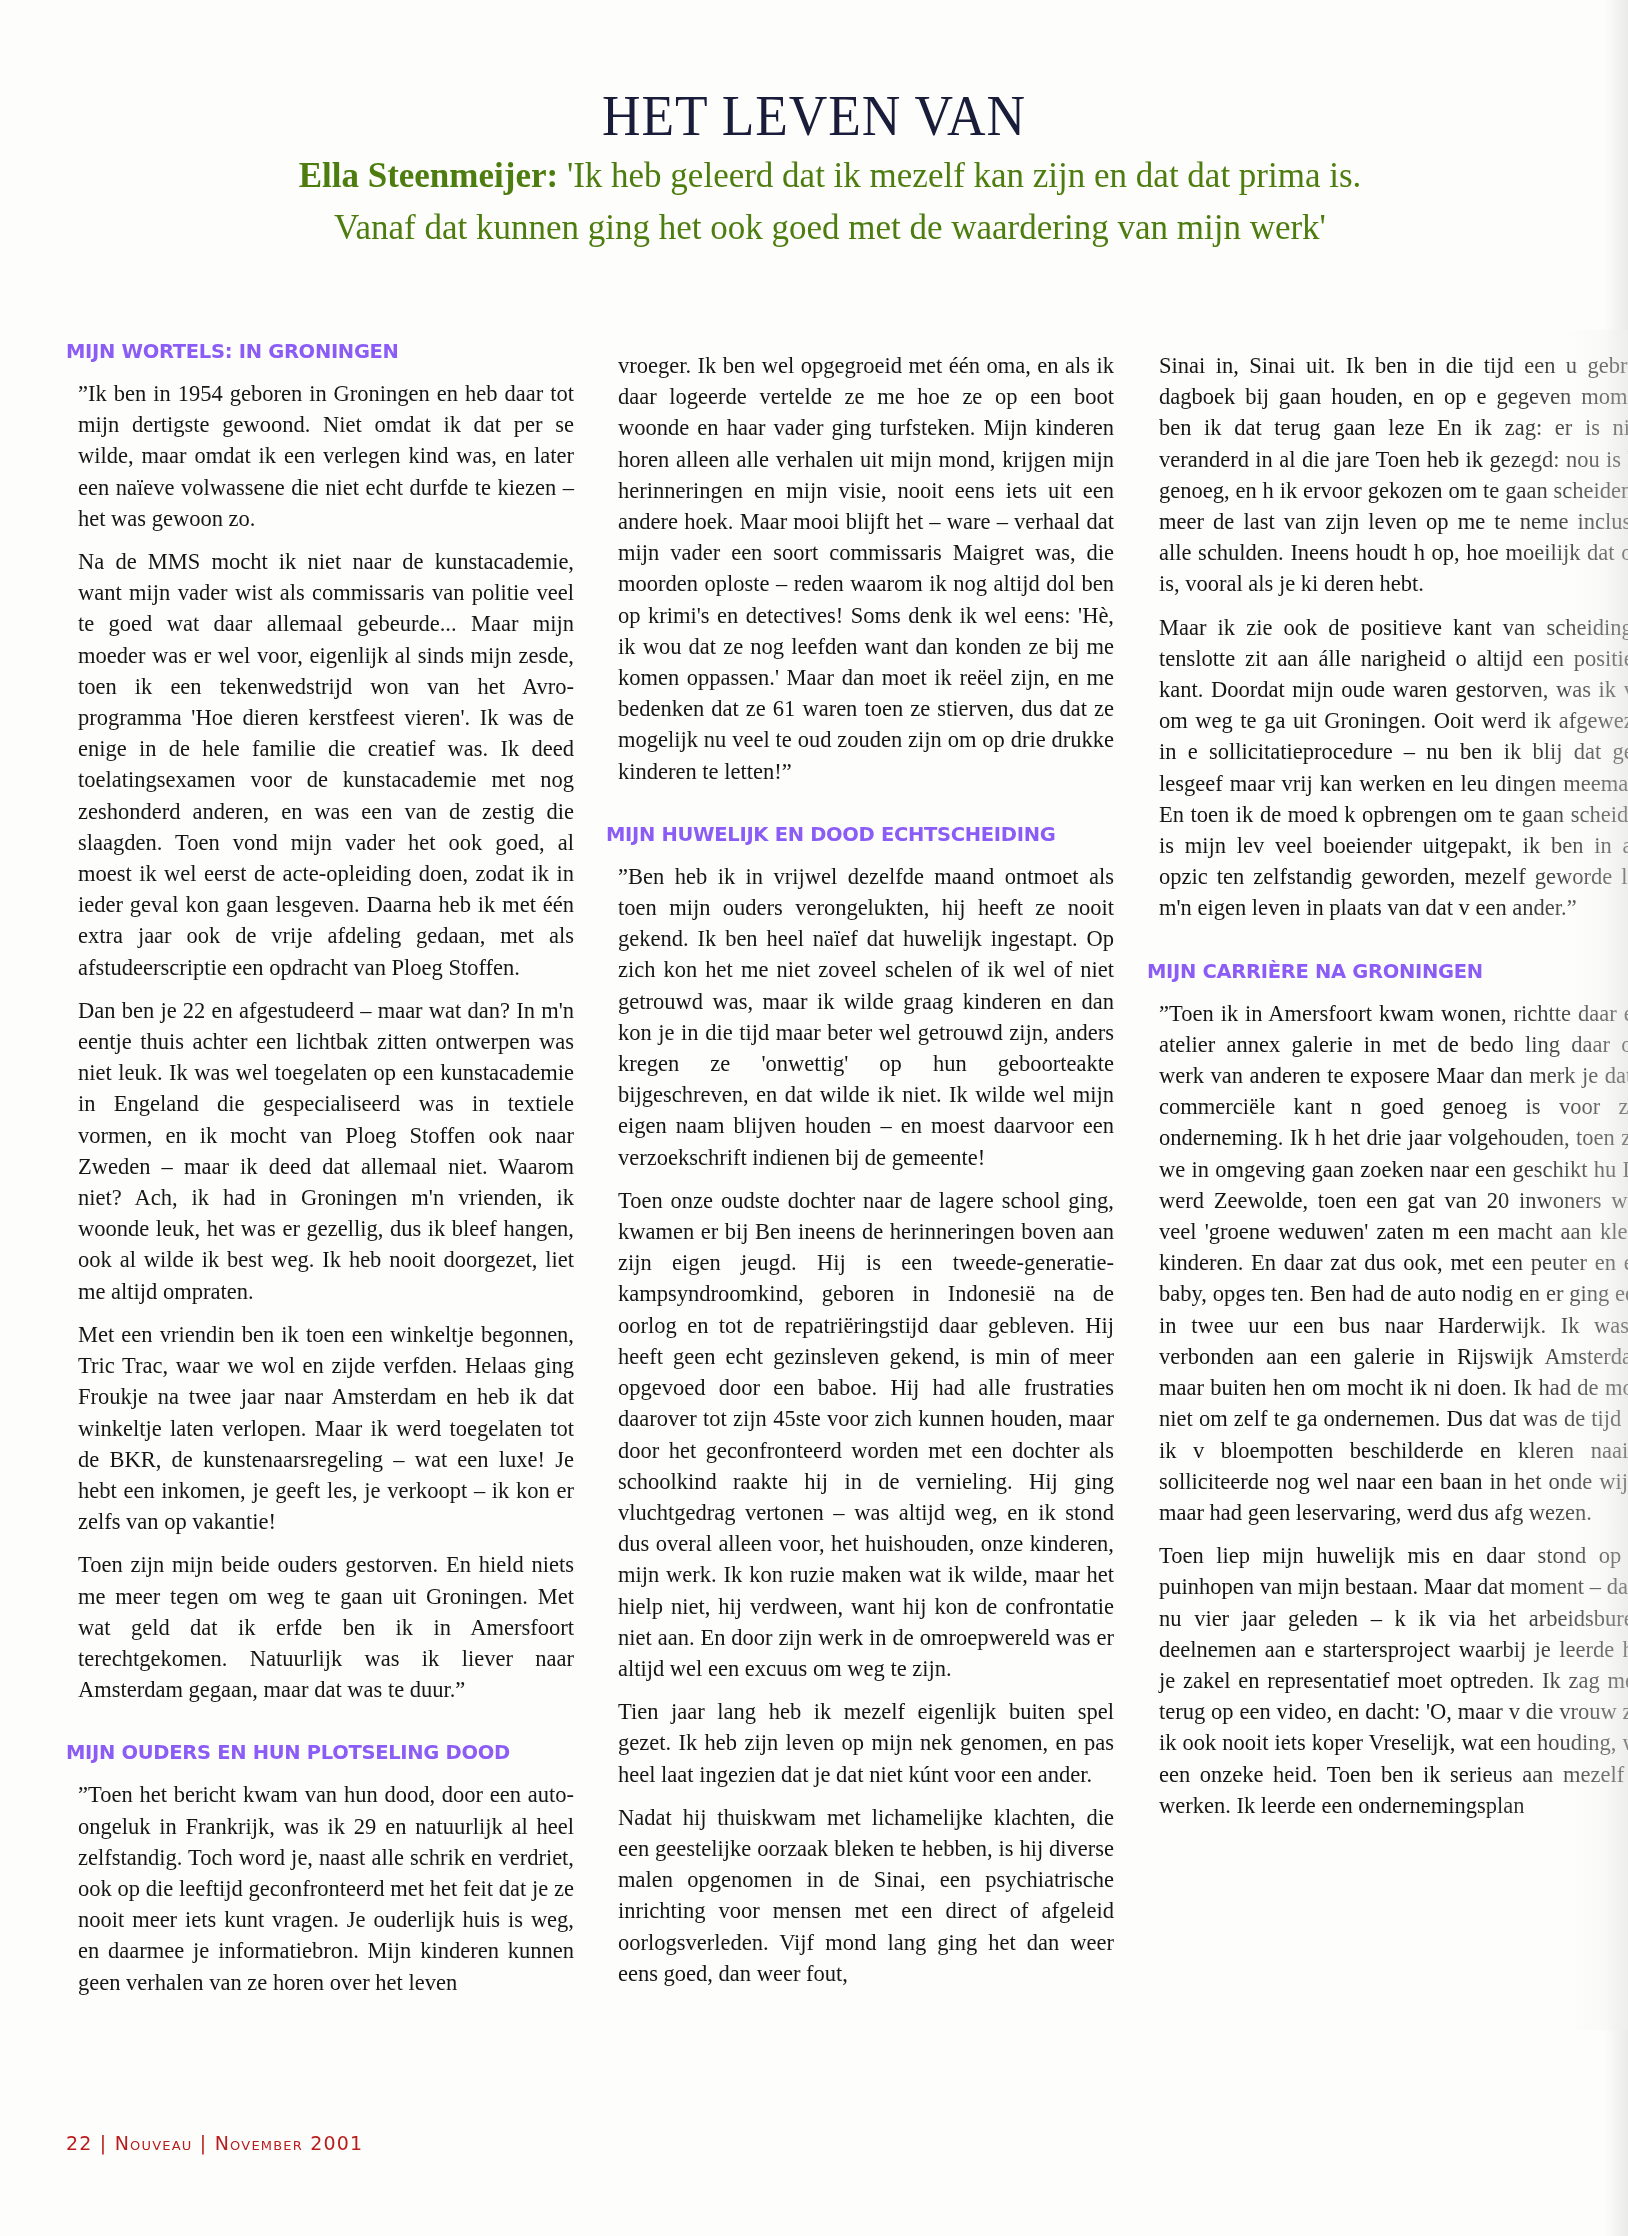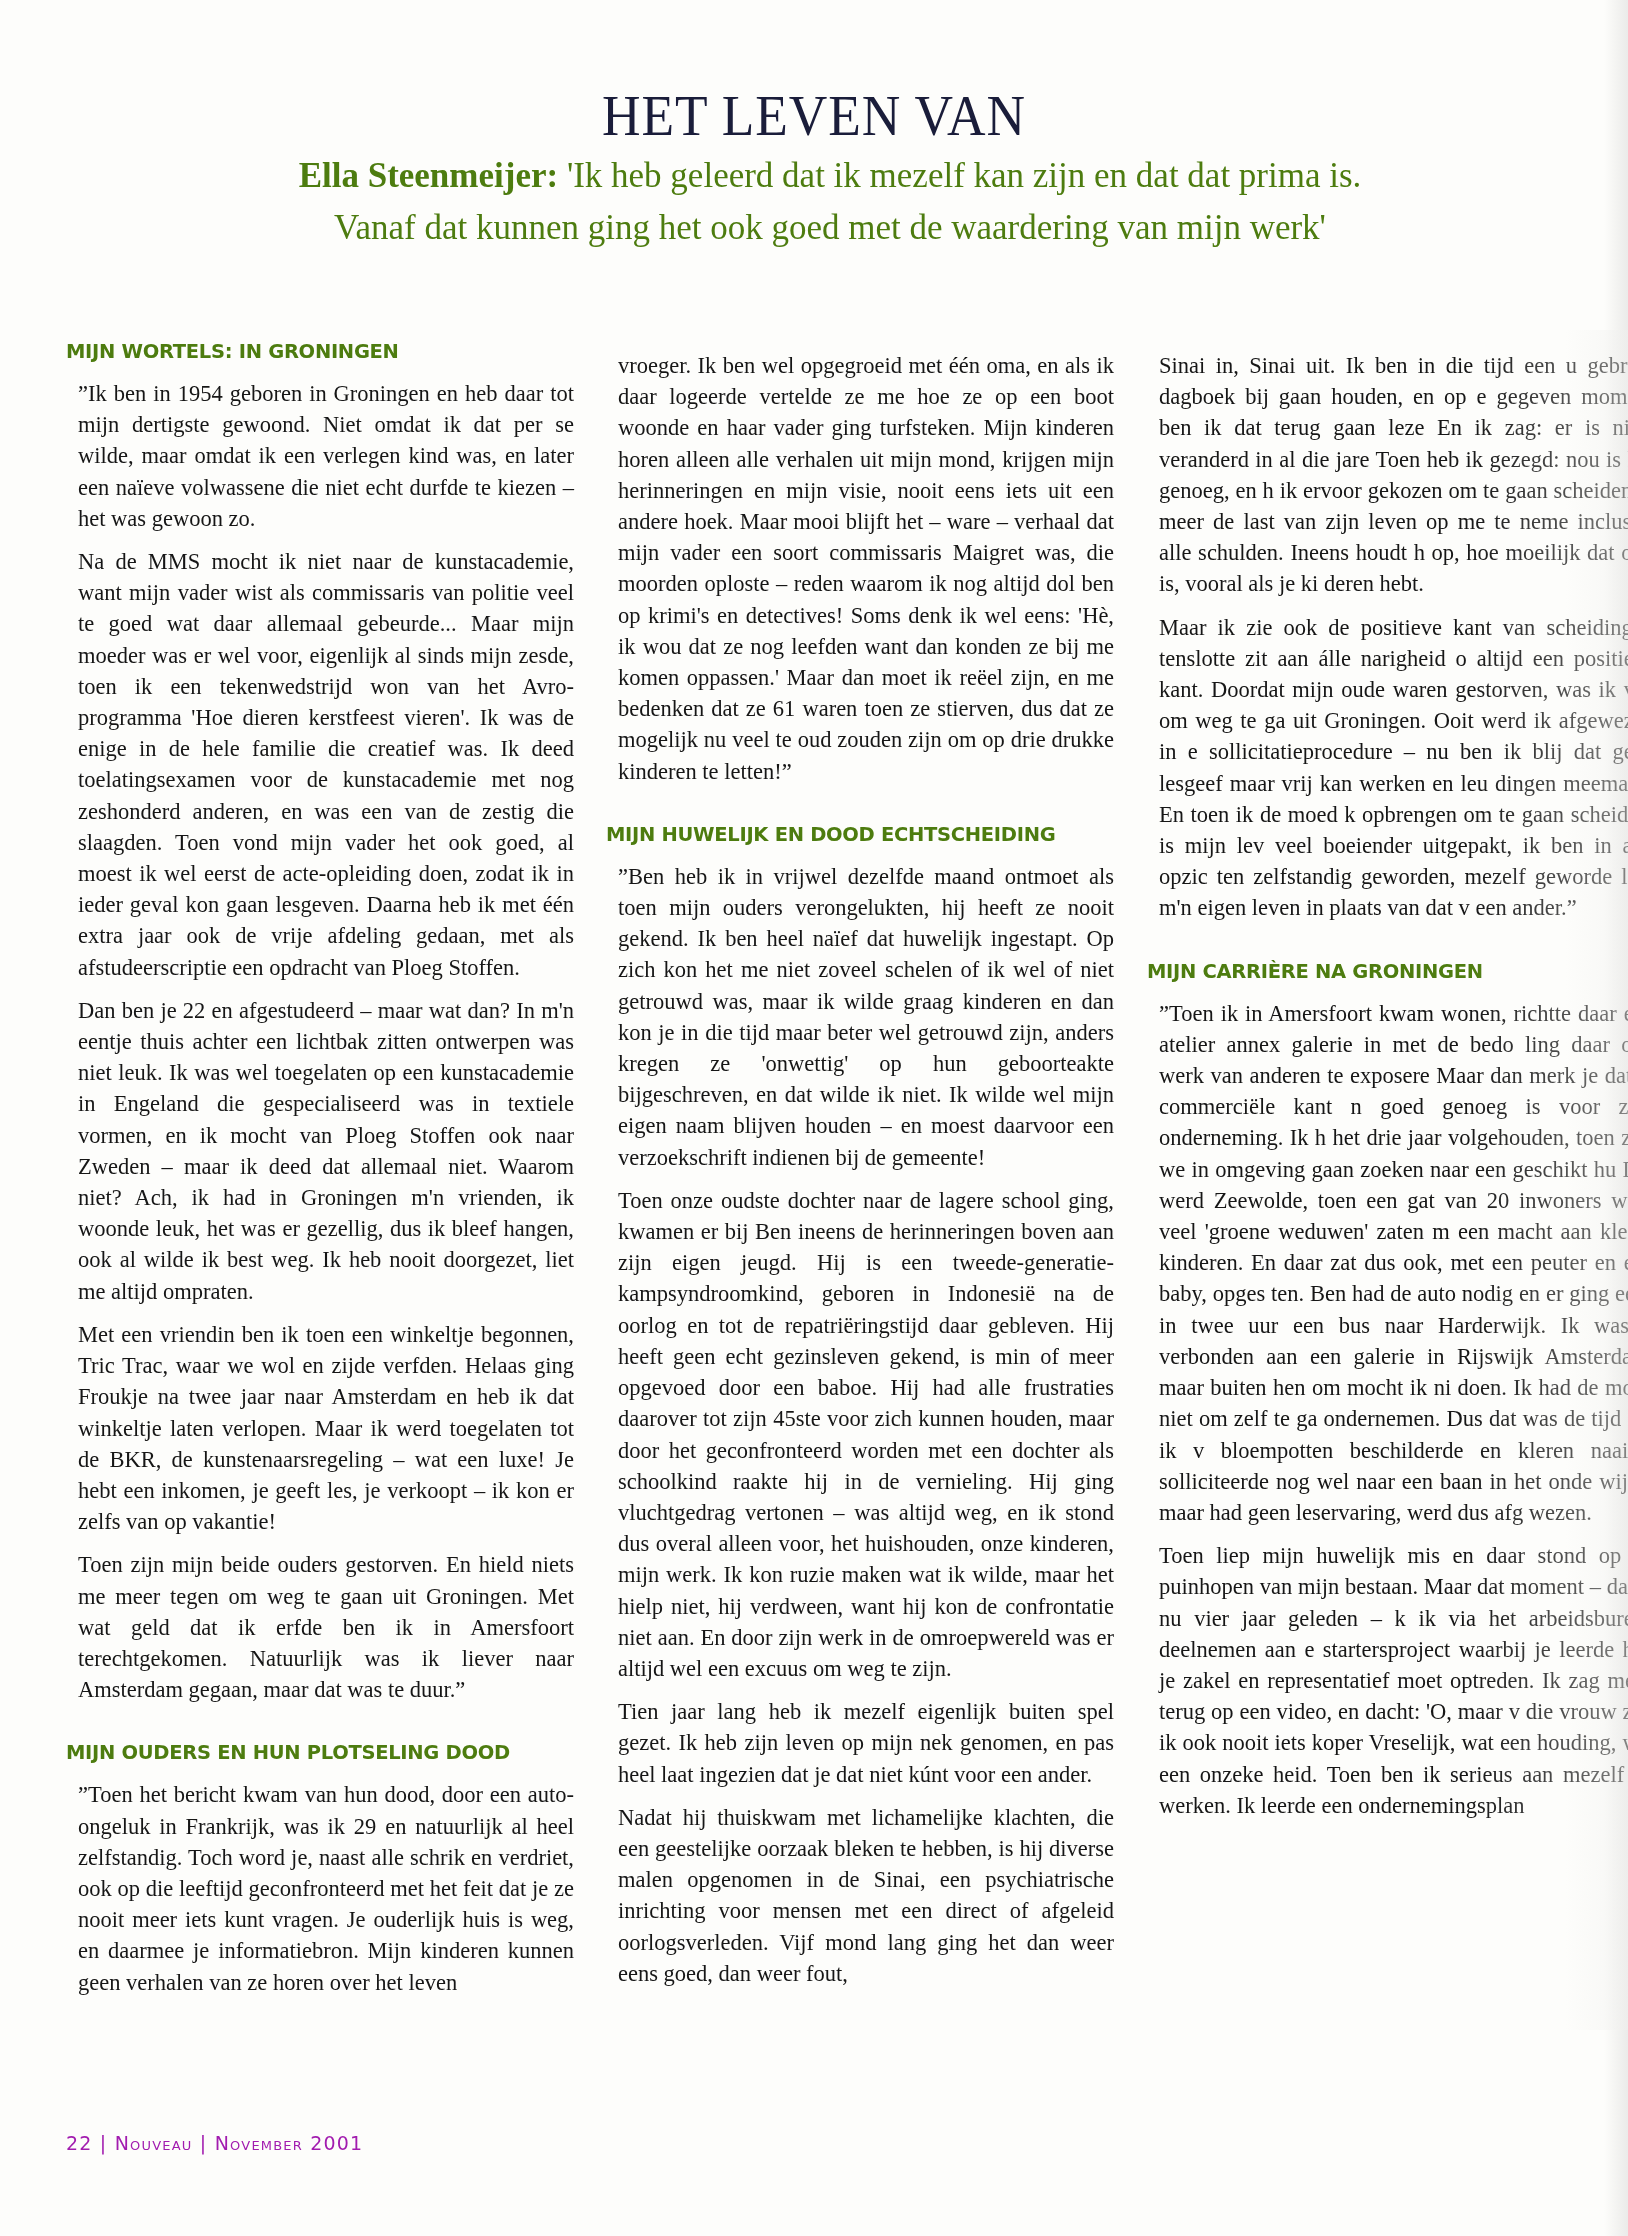--- a/index.html
+++ b/index.html
@@ -15,28 +15,28 @@
     .subtitle { position: absolute; top: 150px; left: 160px; width: 1340px; text-align: center;
       font-size: 35px; line-height: 52px; color: #4d7c0f; }
     .subtitle b { font-weight: bold; }
     .col { position: absolute; top: 338px; width: 520px; font-size: 22.5px; line-height: 31.2px;
       text-align: justify; hyphens: manual; }
     .col.c1 { left: 66px; }
     .col.c2 { left: 606px; }
     .col.c3 { left: 1147px; width: 520px; }
     .col p { margin: 12px; }
     .col h2 { margin: 0; font-family: "DejaVu Sans", "Liberation Sans", sans-serif; font-weight: bold;
-      font-size: 19.5px; line-height: 28px; color: #4d7c0f; letter-spacing: -0.3px; }
+      font-size: 19.5px; line-height: 28px; color: #8b5cf6; letter-spacing: -0.3px; }
     .col .gap { height: 22px; }
     .c3-clip { position: absolute; top: 0; left: 1147px; width: 481px; height: 2236px; overflow: hidden; }
     .c3-clip .col { left: 0; }
     .c3-fade { position: absolute; top: 330px; left: 1470px; width: 158px; height: 1700px;
       background: linear-gradient(to right, rgba(253,253,251,0) 0%, rgba(253,253,251,0.25) 60%, rgba(240,240,238,0.5) 100%); pointer-events:none; }
     .footer { position: absolute; top: 2132px; left: 66px; font-family: "DejaVu Sans", sans-serif;
-      font-size: 19px; letter-spacing: 1.2px; color: #a21caf; font-variant: small-caps; }
+      font-size: 19px; letter-spacing: 1.2px; color: #b91c1c; font-variant: small-caps; }
   </style>
 </head>
 <body>
 
 <div class="edge-shadow"></div>
 
 <div class="title">HET LEVEN VAN</div>
 <div class="subtitle">
   <div><b>Ella Steenmeijer:</b><span> 'Ik heb geleerd dat ik mezelf kan zijn en dat dat prima is.</span></div>
   <div>Vanaf dat kunnen ging het ook goed met de waardering van mijn werk'</div>

